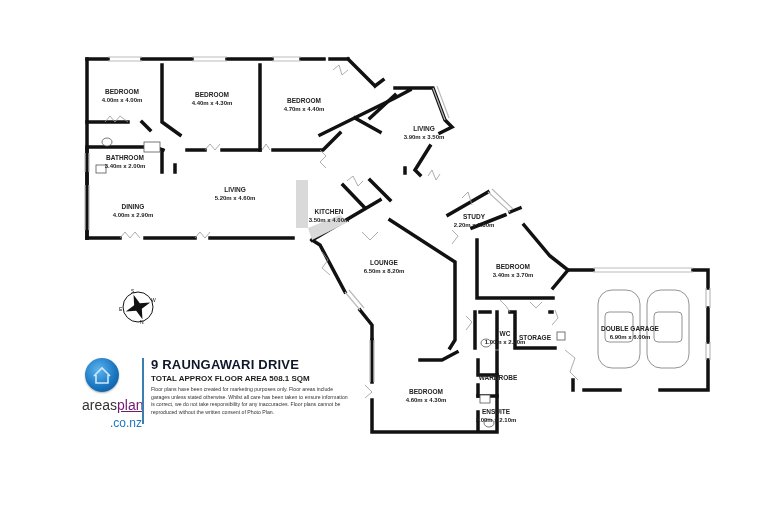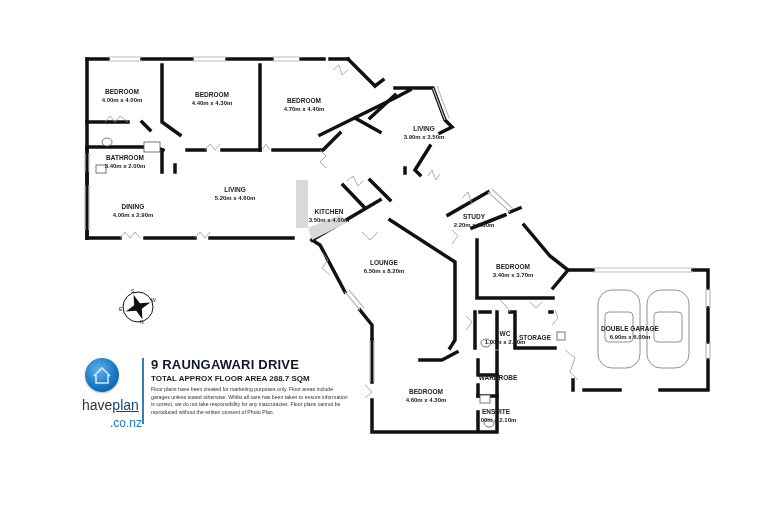--- a/index.html
+++ b/index.html
@@ -6,21 +6,21 @@
   body { width: 768px; height: 512px; position: relative; overflow: hidden; font-family: "Liberation Sans", sans-serif; }
   #plan { position: absolute; left: 0; top: 0; width: 768px; height: 512px; }
   .room-label { position: absolute; text-align: center; font-family: "Liberation Sans", sans-serif; font-size: 6.5px; font-weight: bold; color: #222; line-height: 8px; white-space: nowrap; transform: translateX(-50%); }
   .room-label .dim { font-weight: bold; font-size: 6px; }
   .title-bar { position: absolute; left: 142px; top: 358px; width: 2px; height: 66px; background: #3a7fb0; }
   .address { position: absolute; left: 151px; top: 357px; font-family: "Liberation Sans", sans-serif; font-size: 13px; font-weight: bold; color: #0f172a; white-space: nowrap; letter-spacing: 0.2px; }
   .area { position: absolute; left: 151px; top: 374px; font-family: "Liberation Sans", sans-serif; font-size: 8px; font-weight: bold; color: #1c1c1c; white-space: nowrap; }
   .disclaimer { position: absolute; left: 151px; top: 386px; width: 200px; font-family: "Liberation Sans", sans-serif; font-size: 5.2px; line-height: 7.5px; color: #333; }
   .logo-circle { position: absolute; left: 85px; top: 358px; width: 34px; height: 34px; border-radius: 50%; background: radial-gradient(circle at 40% 35%, #5fb4ee 0%, #1a78c2 55%, #0b4d8a 100%); box-shadow: 0 1px 2px rgba(0,0,0,0.3); }
   .logo-text { position: absolute; left: 82px; top: 397px; font-family: "Liberation Sans", sans-serif; font-size: 14px; color: #333; white-space: nowrap; }
-  .logo-text .plan { color: #0c4a6e; text-decoration: underline; }
+  .logo-text .plan { color: #701a75; text-decoration: underline; }
   .logo-sub { position: absolute; left: 110px; top: 416px; font-family: "Liberation Sans", sans-serif; font-size: 12px; color: #1a78c2; }
 </style>
 </head>
 <body>
 
 <svg id="plan" viewBox="0 0 768 512" xmlns="http://www.w3.org/2000/svg">
   <g fill="none" stroke="#111" stroke-width="3.5" stroke-linecap="square">
 
     <path d="M87 59 L87 238"></path>
     <path d="M87 59 L108 59 M142 59 L192 59 M227 59 L272 59 M301 59 L324 59 M330 59 L348 59"></path>
@@ -183,18 +183,18 @@
 <div class="room-label" style="left:496px; top:408px;">
     <div>ENSUITE</div>
     <div class="dim">2.00m  x 2.10m</div>
   </div>
 
 <div class="logo-circle">
   <svg width="34" height="34" viewBox="0 0 34 34">
       <path d="M9 18 L17 10 L25 18 M11 17 L11 25 L23 25 L23 17" fill="none" stroke="#cfe8fb" stroke-width="1.6"></path>
     </svg>
 </div>
-<div class="logo-text"><span>have</span><span class="plan">plan</span></div>
+<div class="logo-text"><span>areas</span><span class="plan">plan</span></div>
 <div class="logo-sub">.co.nz</div>
 <div class="title-bar"></div>
 <div class="address">9 RAUNGAWARI DRIVE</div>
-<div class="area">TOTAL APPROX FLOOR AREA 288.7 SQM</div>
+<div class="area">TOTAL APPROX FLOOR AREA 508.1 SQM</div>
 <div class="disclaimer">Floor plans have been created for marketing purposes only. Floor areas include garages unless stated otherwise. Whilst all care has been taken to ensure information is correct, we do not take responsibility for any inaccuracies. Floor plans cannot be reproduced without the written consent of Photo Plan.</div>
 
 </body></html>

